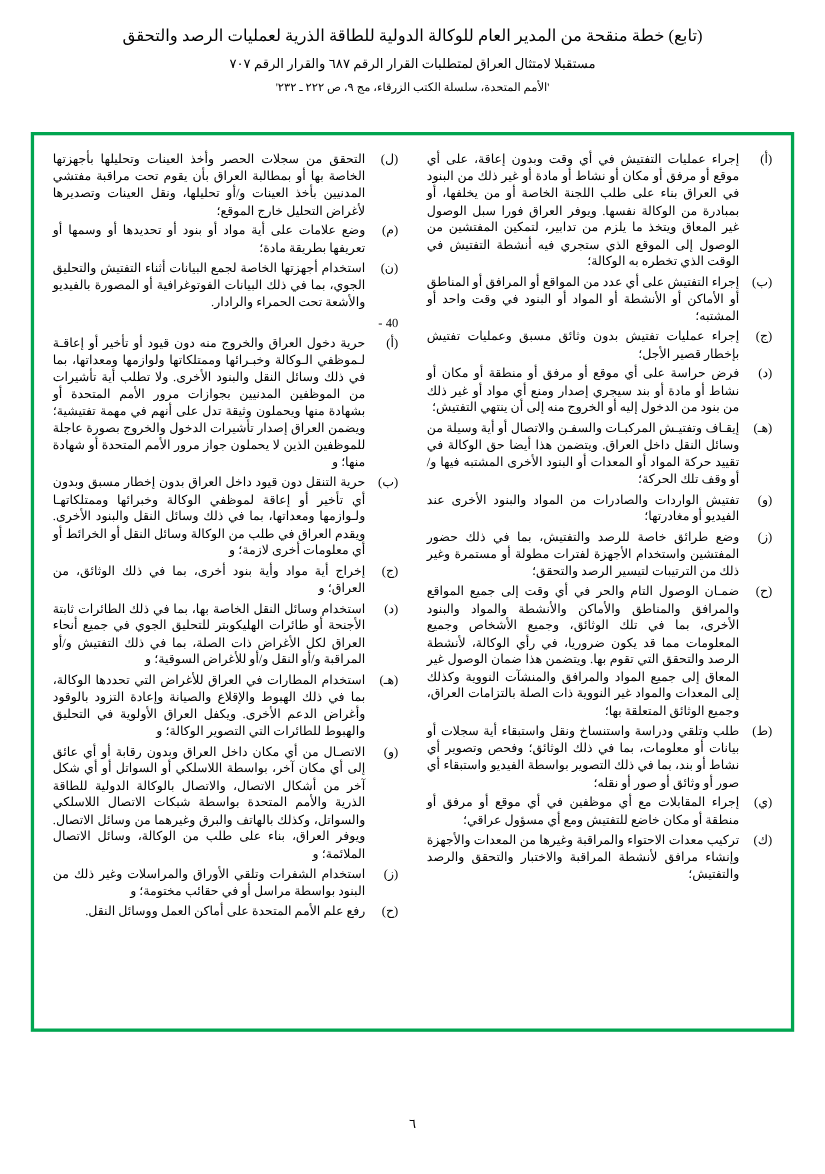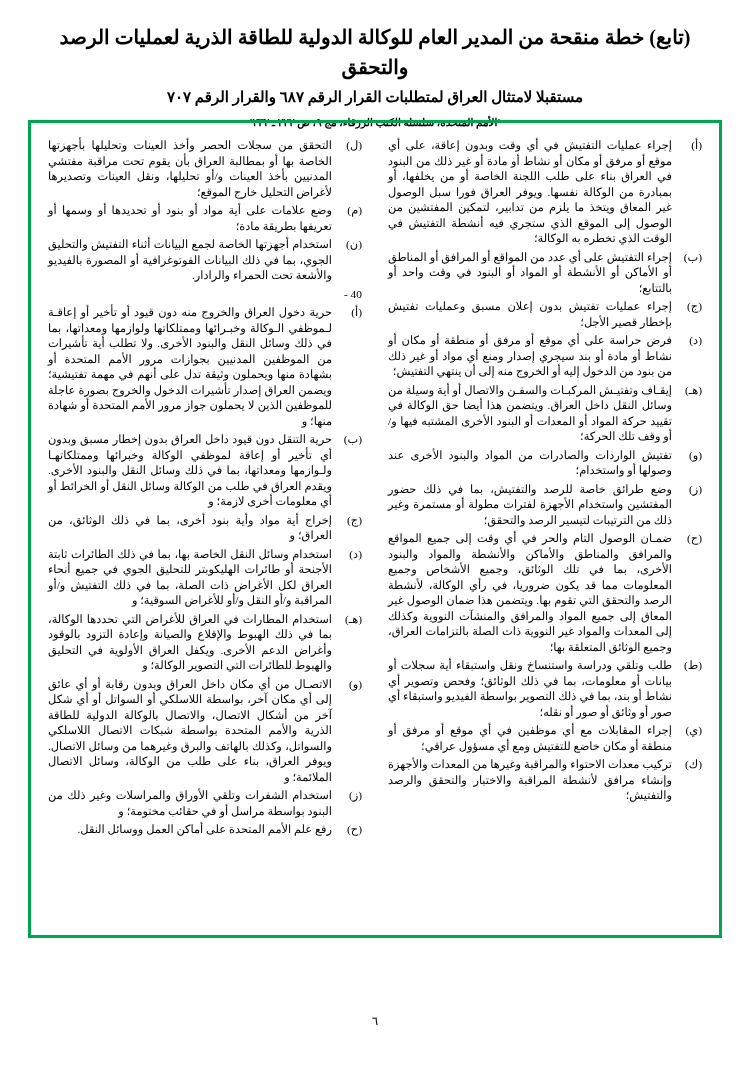--- a/index.html
+++ b/index.html
@@ -20,34 +20,34 @@
     height: 1067px;
     box-sizing: border-box;
     padding: 0;
     position: relative;
   }
   .doc-header {
     text-align: center;
     padding: 22px 40px 0 40px;
   }
   .doc-title-1 {
-    font-size: 20px;
-    font-weight: bold;
+    font-size: 15px;
+    font-weight: normal;
     line-height: 1.5;
     margin-bottom: 4px;
   }
   .doc-title-2 {
-    font-size: 15px;
-    font-weight: bold;
+    font-size: 12px;
+    font-weight: normal;
     line-height: 1.5;
     margin-bottom: 7px;
   }
   .doc-source {
     font-size: 10.5px;
-    font-weight: bold;
+    font-weight: normal;
     line-height: 1.4;
     margin-bottom: 8px;
   }
   .frame {
     position: absolute;
     top: 120px;
     right: 28px;
     left: 28px;
     height: 818px;
     border: 3px solid #00a550;
@@ -114,37 +114,37 @@
 
   <div class="columns">
 
     <div class="col">
       <div class="para">
         <div class="marker">(أ)</div>
         <div class="ptext">إجراء عمليات التفتيش في أي وقت وبدون إعاقة، على أي موقع أو مرفق أو مكان أو نشاط أو مادة أو غير ذلك من البنود في العراق بناء على طلب اللجنة الخاصة أو من يخلفها، أو بمبادرة من الوكالة نفسها. ويوفر العراق فورا سبل الوصول غير المعاق ويتخذ ما يلزم من تدابير، لتمكين المفتشين من الوصول إلى الموقع الذي ستجري فيه أنشطة التفتيش في الوقت الذي تخطره به الوكالة؛</div>
       </div>
       <div class="para">
         <div class="marker">(ب)</div>
-        <div class="ptext">إجراء التفتيش على أي عدد من المواقع أو المرافق أو المناطق أو الأماكن أو الأنشطة أو المواد أو البنود في وقت واحد أو بالتتابع؛</div>
+        <div class="ptext">إجراء التفتيش على أي عدد من المواقع أو المرافق أو المناطق أو الأماكن أو الأنشطة أو المواد أو البنود في وقت واحد أو المشتبه؛</div>
       </div>
       <div class="para">
         <div class="marker">(ج)</div>
-        <div class="ptext">إجراء عمليات تفتيش بدون إعلان مسبق وعمليات تفتيش بإخطار قصير الأجل؛</div>
+        <div class="ptext">إجراء عمليات تفتيش بدون وثائق مسبق وعمليات تفتيش بإخطار قصير الأجل؛</div>
       </div>
       <div class="para">
         <div class="marker">(د)</div>
         <div class="ptext">فرض حراسة على أي موقع أو مرفق أو منطقة أو مكان أو نشاط أو مادة أو بند سيجري إصدار ومنع أي مواد أو غير ذلك من بنود من الدخول إليه أو الخروج منه إلى أن ينتهي التفتيش؛</div>
       </div>
       <div class="para">
         <div class="marker">(هـ)</div>
         <div class="ptext">إيقـاف وتفتيـش المركبـات والسفـن والاتصال أو أية وسيلة من وسائل النقل داخل العراق. ويتضمن هذا أيضا حق الوكالة في تقييد حركة المواد أو المعدات أو البنود الأخرى المشتبه فيها و/أو وقف تلك الحركة؛</div>
       </div>
       <div class="para">
         <div class="marker">(و)</div>
-        <div class="ptext">تفتيش الواردات والصادرات من المواد والبنود الأخرى عند وصولها أو واستخدام؛</div>
+        <div class="ptext">تفتيش الواردات والصادرات من المواد والبنود الأخرى عند الفيديو أو مغادرتها؛</div>
       </div>
       <div class="para">
         <div class="marker">(ز)</div>
         <div class="ptext">وضع طرائق خاصة للرصد والتفتيش، بما في ذلك حضور المفتشين واستخدام الأجهزة لفترات مطولة أو مستمرة وغير ذلك من الترتيبات لتيسير الرصد والتحقق؛</div>
       </div>
       <div class="para">
         <div class="marker">(ح)</div>
         <div class="ptext">ضمـان الوصول التام والحر في أي وقت إلى جميع المواقع والمرافق والمناطق والأماكن والأنشطة والمواد والبنود الأخرى، بما في تلك الوثائق، وجميع الأشخاص وجميع المعلومات مما قد يكون ضروريا، في رأي الوكالة، لأنشطة الرصد والتحقق التي تقوم بها. ويتضمن هذا ضمان الوصول غير المعاق إلى جميع المواد والمرافق والمنشآت النووية وكذلك إلى المعدات والمواد غير النووية ذات الصلة بالتزامات العراق، وجميع الوثائق المتعلقة بها؛</div>
       </div>
       <div class="para">

